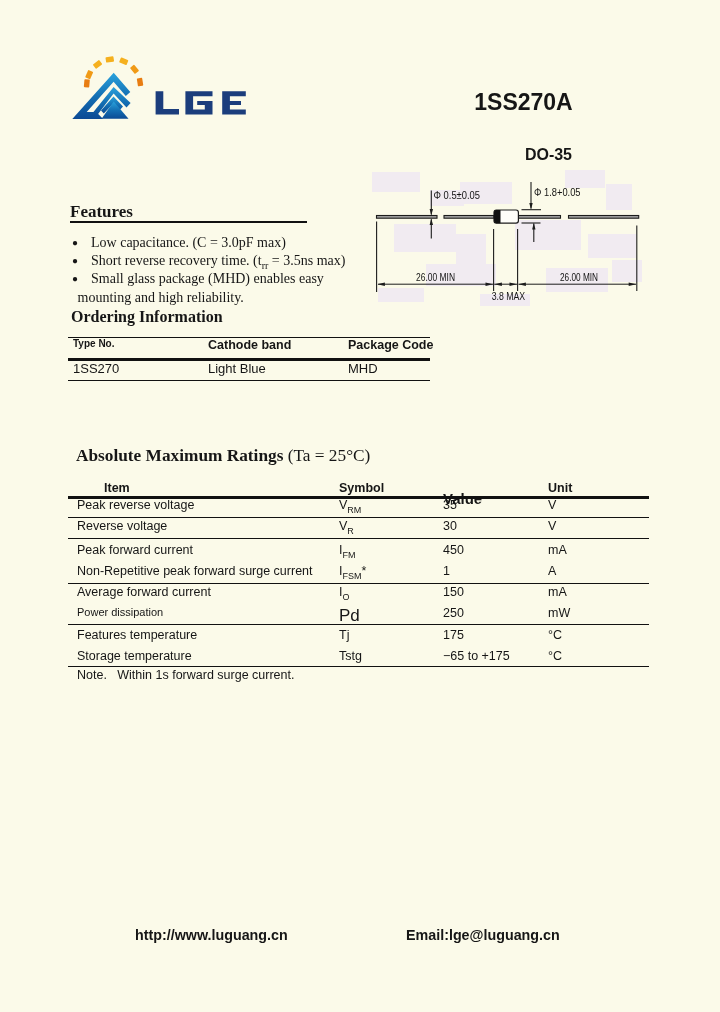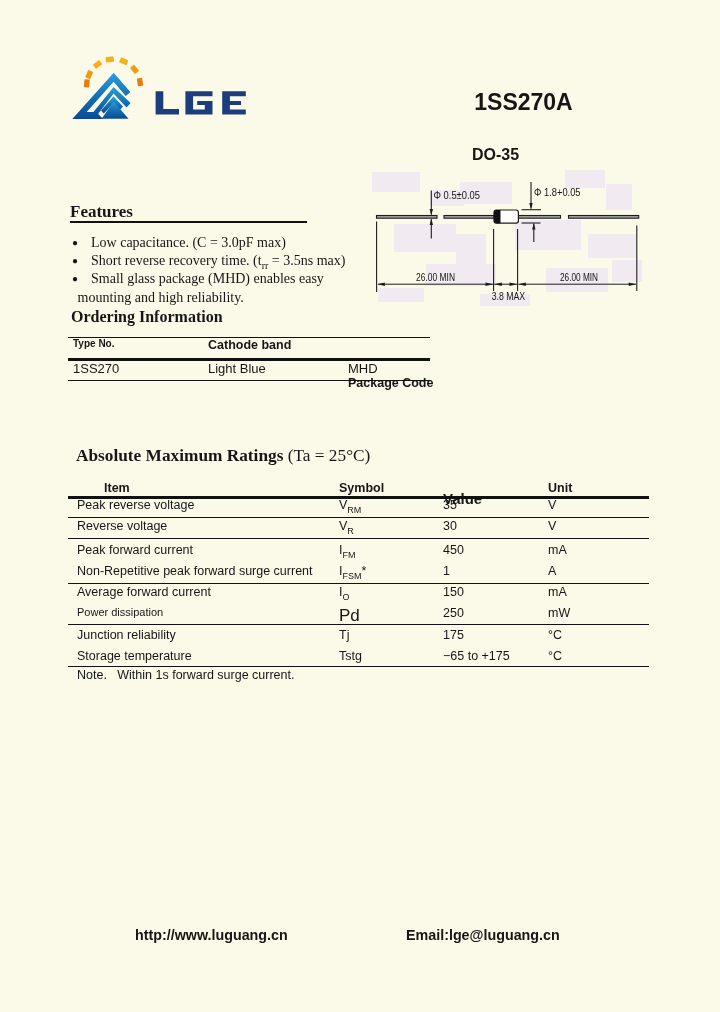--- a/index.html
+++ b/index.html
@@ -41,21 +41,21 @@
 
   <g fill="#1b3d7c">
     <path d="M95.6 43.3 h7.7 v17.8 h15.7 V66.4 H95.6 Z"></path>
     <path d="M125.4 43.3 L152.5 43.3 L152.5 48.3 L133.1 48.3 L133.1 61.4 L144.8 61.4 L144.8 57.1 L137.2 57.1 L137.2 53 L152.5 53 L152.5 66.4 L125.4 66.4 Z"></path>
     <path d="M162.2 43.3 H185.8 V48.3 H169.9 V53 H181 V57.1 H169.9 V61.4 H185.8 V66.4 H162.2 Z"></path>
   </g>
 </svg>
 
 <div class="abs b" style="left:446px;top:89px;width:155px;text-align:center;font-size:23px;letter-spacing:0px;">1SS270A</div>
 
-<div class="abs b" style="left:472px;top:146px;width:100px;text-align:left;font-size:16px;">DO-35</div>
+<div class="abs b" style="left:472px;top:146px;width:100px;text-align:right;font-size:16px;">DO-35</div>
 
 <svg class="abs" style="left:360px;top:160px;" width="300" height="150" viewBox="0 0 300 150">
 
   <g fill="#efe8f4" opacity="0.8">
     <rect x="12" y="12" width="48" height="20"></rect>
     <rect x="70" y="30" width="34" height="16"></rect>
     <rect x="100" y="22" width="52" height="22"></rect>
     <rect x="205" y="10" width="40" height="18"></rect>
     <rect x="246" y="24" width="26" height="26"></rect>
     <rect x="34" y="64" width="62" height="28"></rect>
@@ -137,21 +137,21 @@
 
   <div style="position:relative;padding-left:7.5px;">mounting and high reliability.</div>
 </div>
 
 <div class="abs serif b" style="left:71px;top:308px;font-size:16px;">Ordering Information</div>
 
 <div class="hr" style="left:68px;top:336.5px;width:362px;height:1.4px;"></div>
 
 <div class="abs b" style="left:73px;top:338px;font-size:10px;">Type No.</div>
 <div class="abs b" style="left:208px;top:338px;font-size:12.5px;">Cathode band</div>
-<div class="abs b" style="left:348px;top:338px;font-size:12.5px;margin-top:38px;">Package Code</div>
+<div class="abs b" style="left:348px;top:338px;font-size:12.5px;">Package Code</div>
 
 <div class="hr" style="left:68px;top:358px;width:362px;height:2.6px;"></div>
 
 <div class="abs" style="left:73px;top:361px;font-size:13px;">1SS270</div>
 <div class="abs" style="left:208px;top:361px;font-size:13px;">Light Blue</div>
 <div class="abs" style="left:348px;top:361px;font-size:13px;">MHD</div>
 
 <div class="hr" style="left:68px;top:379.5px;width:362px;height:1.3px;"></div>
 
 <div class="abs serif" style="left:76px;top:445.5px;font-size:17.3px;"><span class="b">Absolute Maximum Ratings</span> (Ta = 25°C)</div>
@@ -190,21 +190,21 @@
 <div class="abs" style="left:339px;top:585px;font-size:12.5px;">I<sub style="font-size:9px;line-height:0;">O</sub></div>
 <div class="abs" style="left:443px;top:585px;font-size:12.5px;">150</div>
 <div class="abs" style="left:548px;top:585px;font-size:12.5px;">mA</div>
 
 <div class="abs" style="left:77px;top:606px;font-size:11px;">Power dissipation</div>
 <div class="abs" style="left:339px;top:606px;font-size:17px;">Pd</div>
 <div class="abs" style="left:443px;top:606px;font-size:12.5px;">250</div>
 <div class="abs" style="left:548px;top:606px;font-size:12.5px;">mW</div>
 <div class="hr" style="left:68px;top:623.5px;width:581px;height:1.2px;"></div>
 
-<div class="abs" style="left:77px;top:627.5px;font-size:12.5px;">Junction reliability</div>
+<div class="abs" style="left:77px;top:627.5px;font-size:12.5px;">Features temperature</div>
 <div class="abs" style="left:339px;top:627.5px;font-size:12.5px;">Tj</div>
 <div class="abs" style="left:443px;top:627.5px;font-size:12.5px;">175</div>
 <div class="abs" style="left:548px;top:627.5px;font-size:12.5px;">°C</div>
 
 <div class="abs" style="left:77px;top:648.5px;font-size:12.5px;">Storage temperature</div>
 <div class="abs" style="left:339px;top:648.5px;font-size:12.5px;">Tstg</div>
 <div class="abs" style="left:443px;top:648.5px;font-size:12.5px;">−65 to +175</div>
 <div class="abs" style="left:548px;top:648.5px;font-size:12.5px;">°C</div>
 <div class="hr" style="left:68px;top:665.5px;width:581px;height:1.4px;"></div>
 

